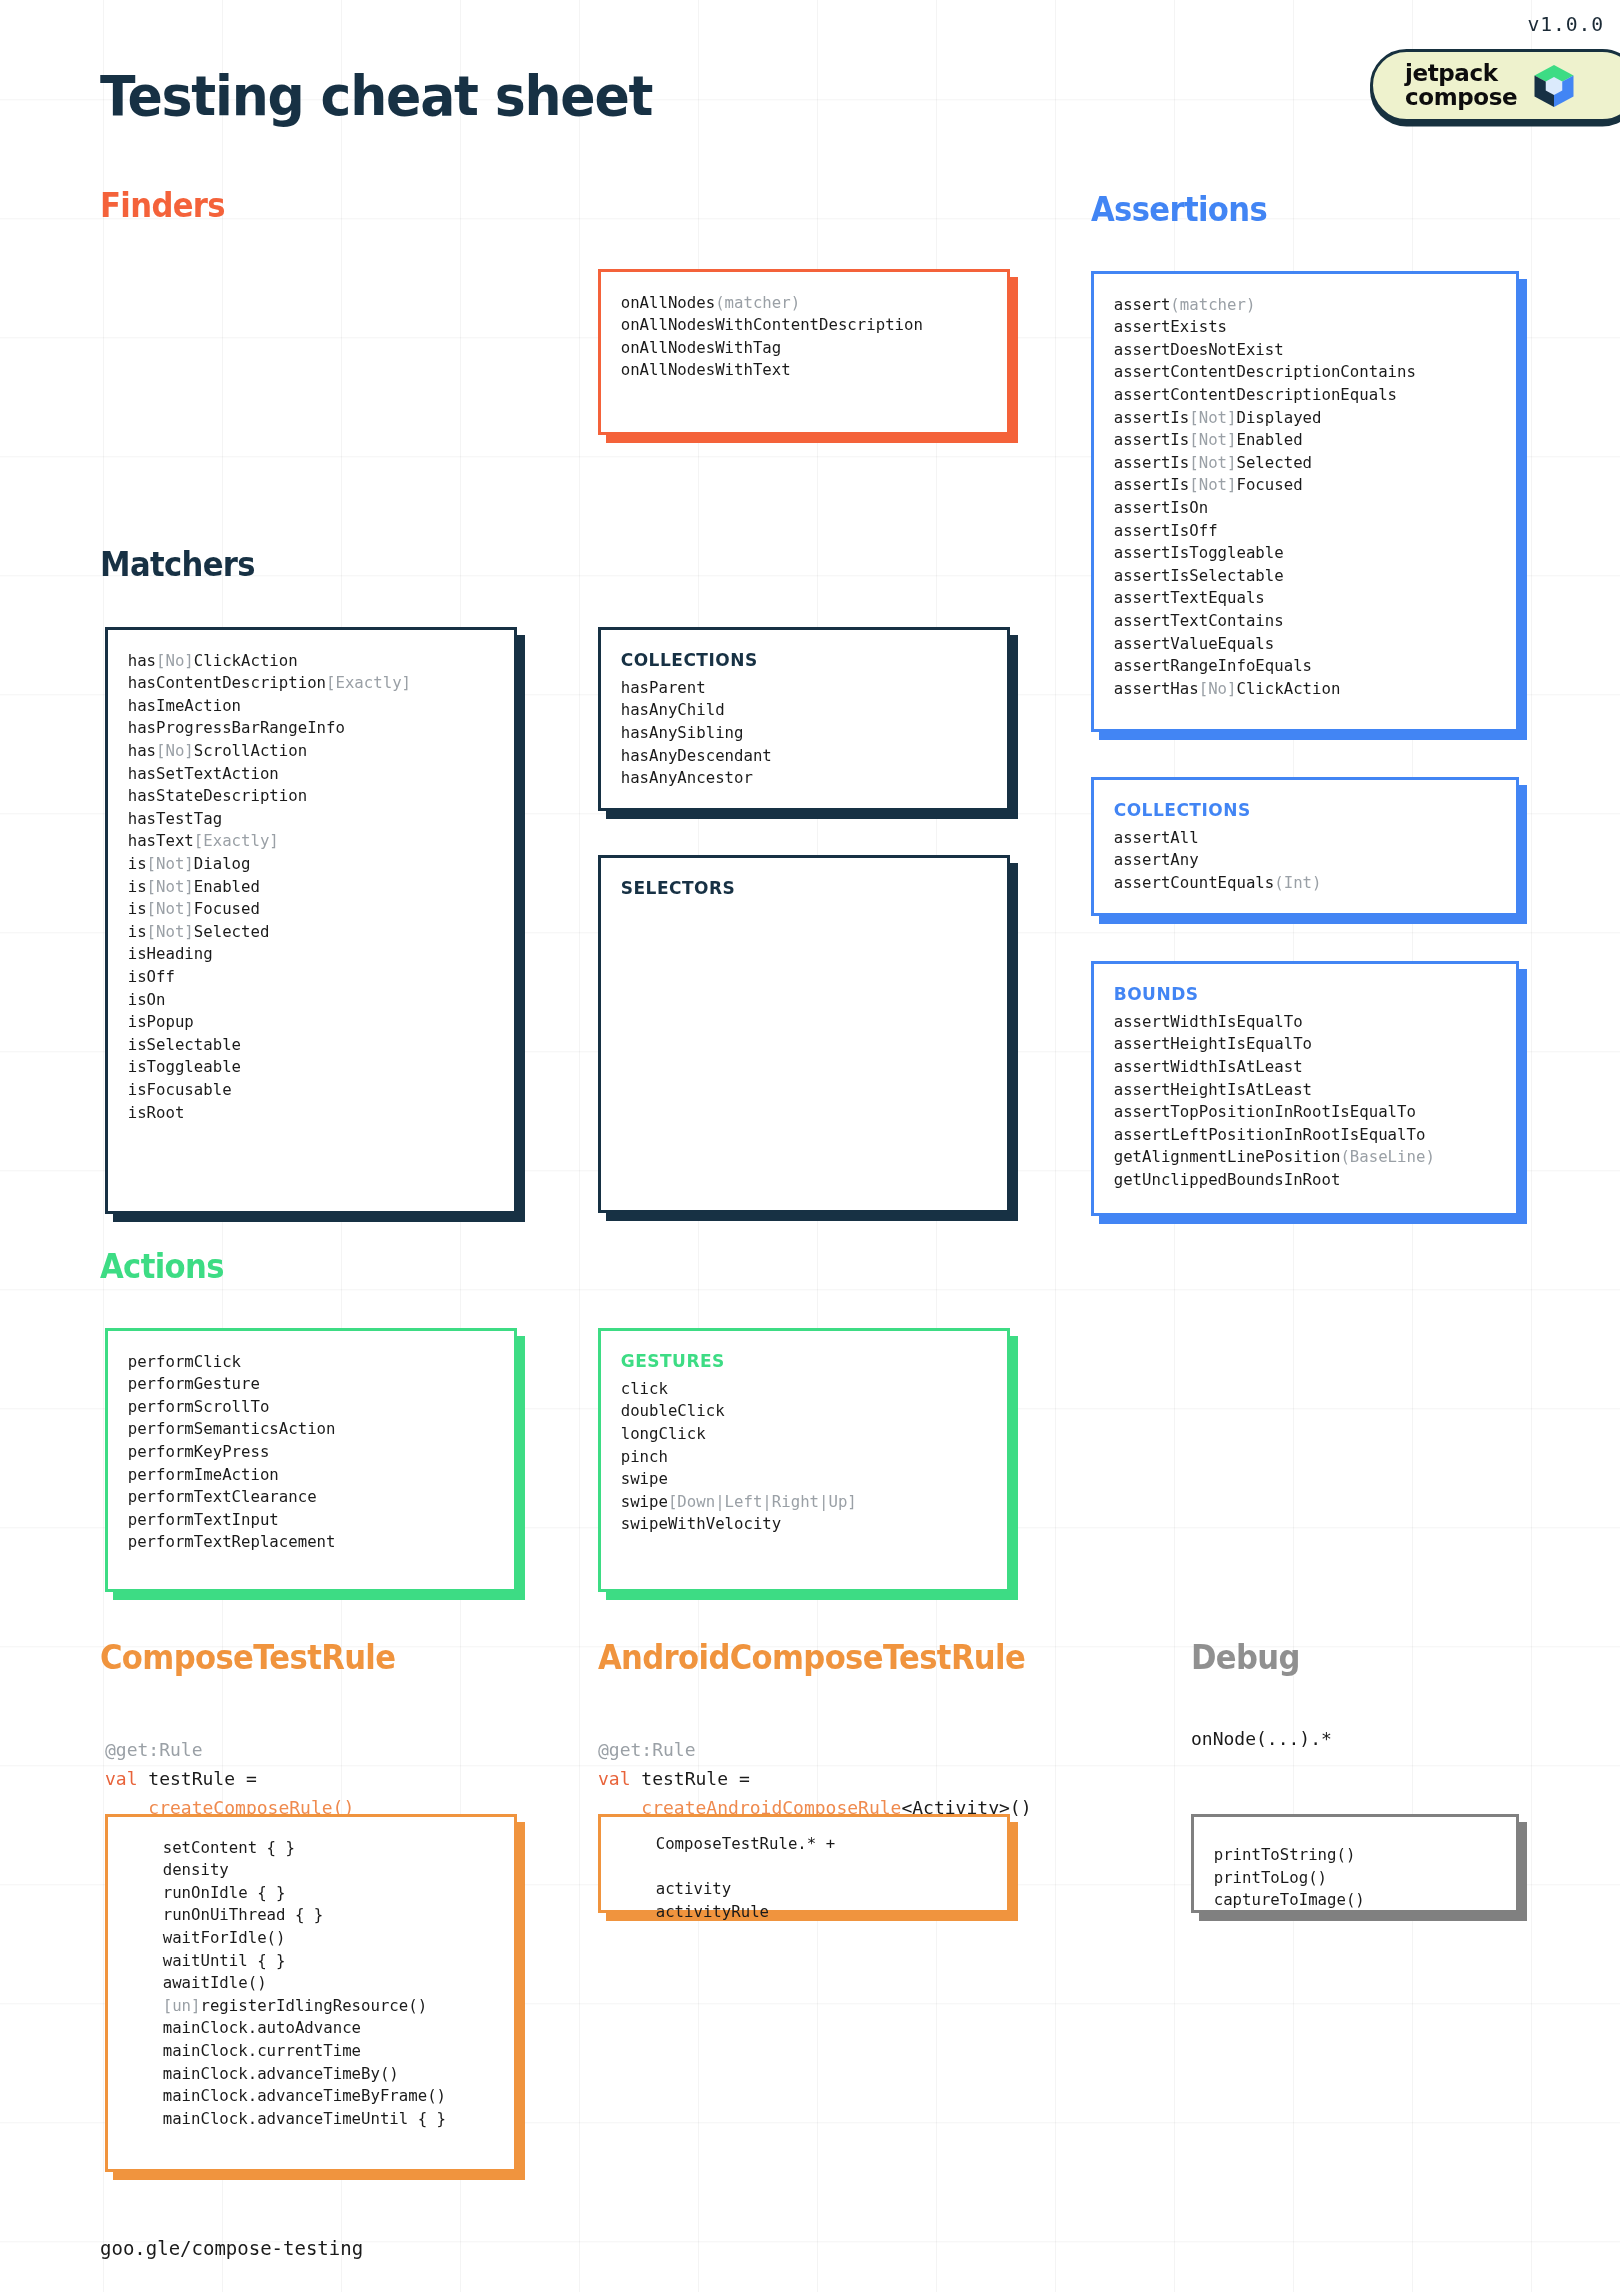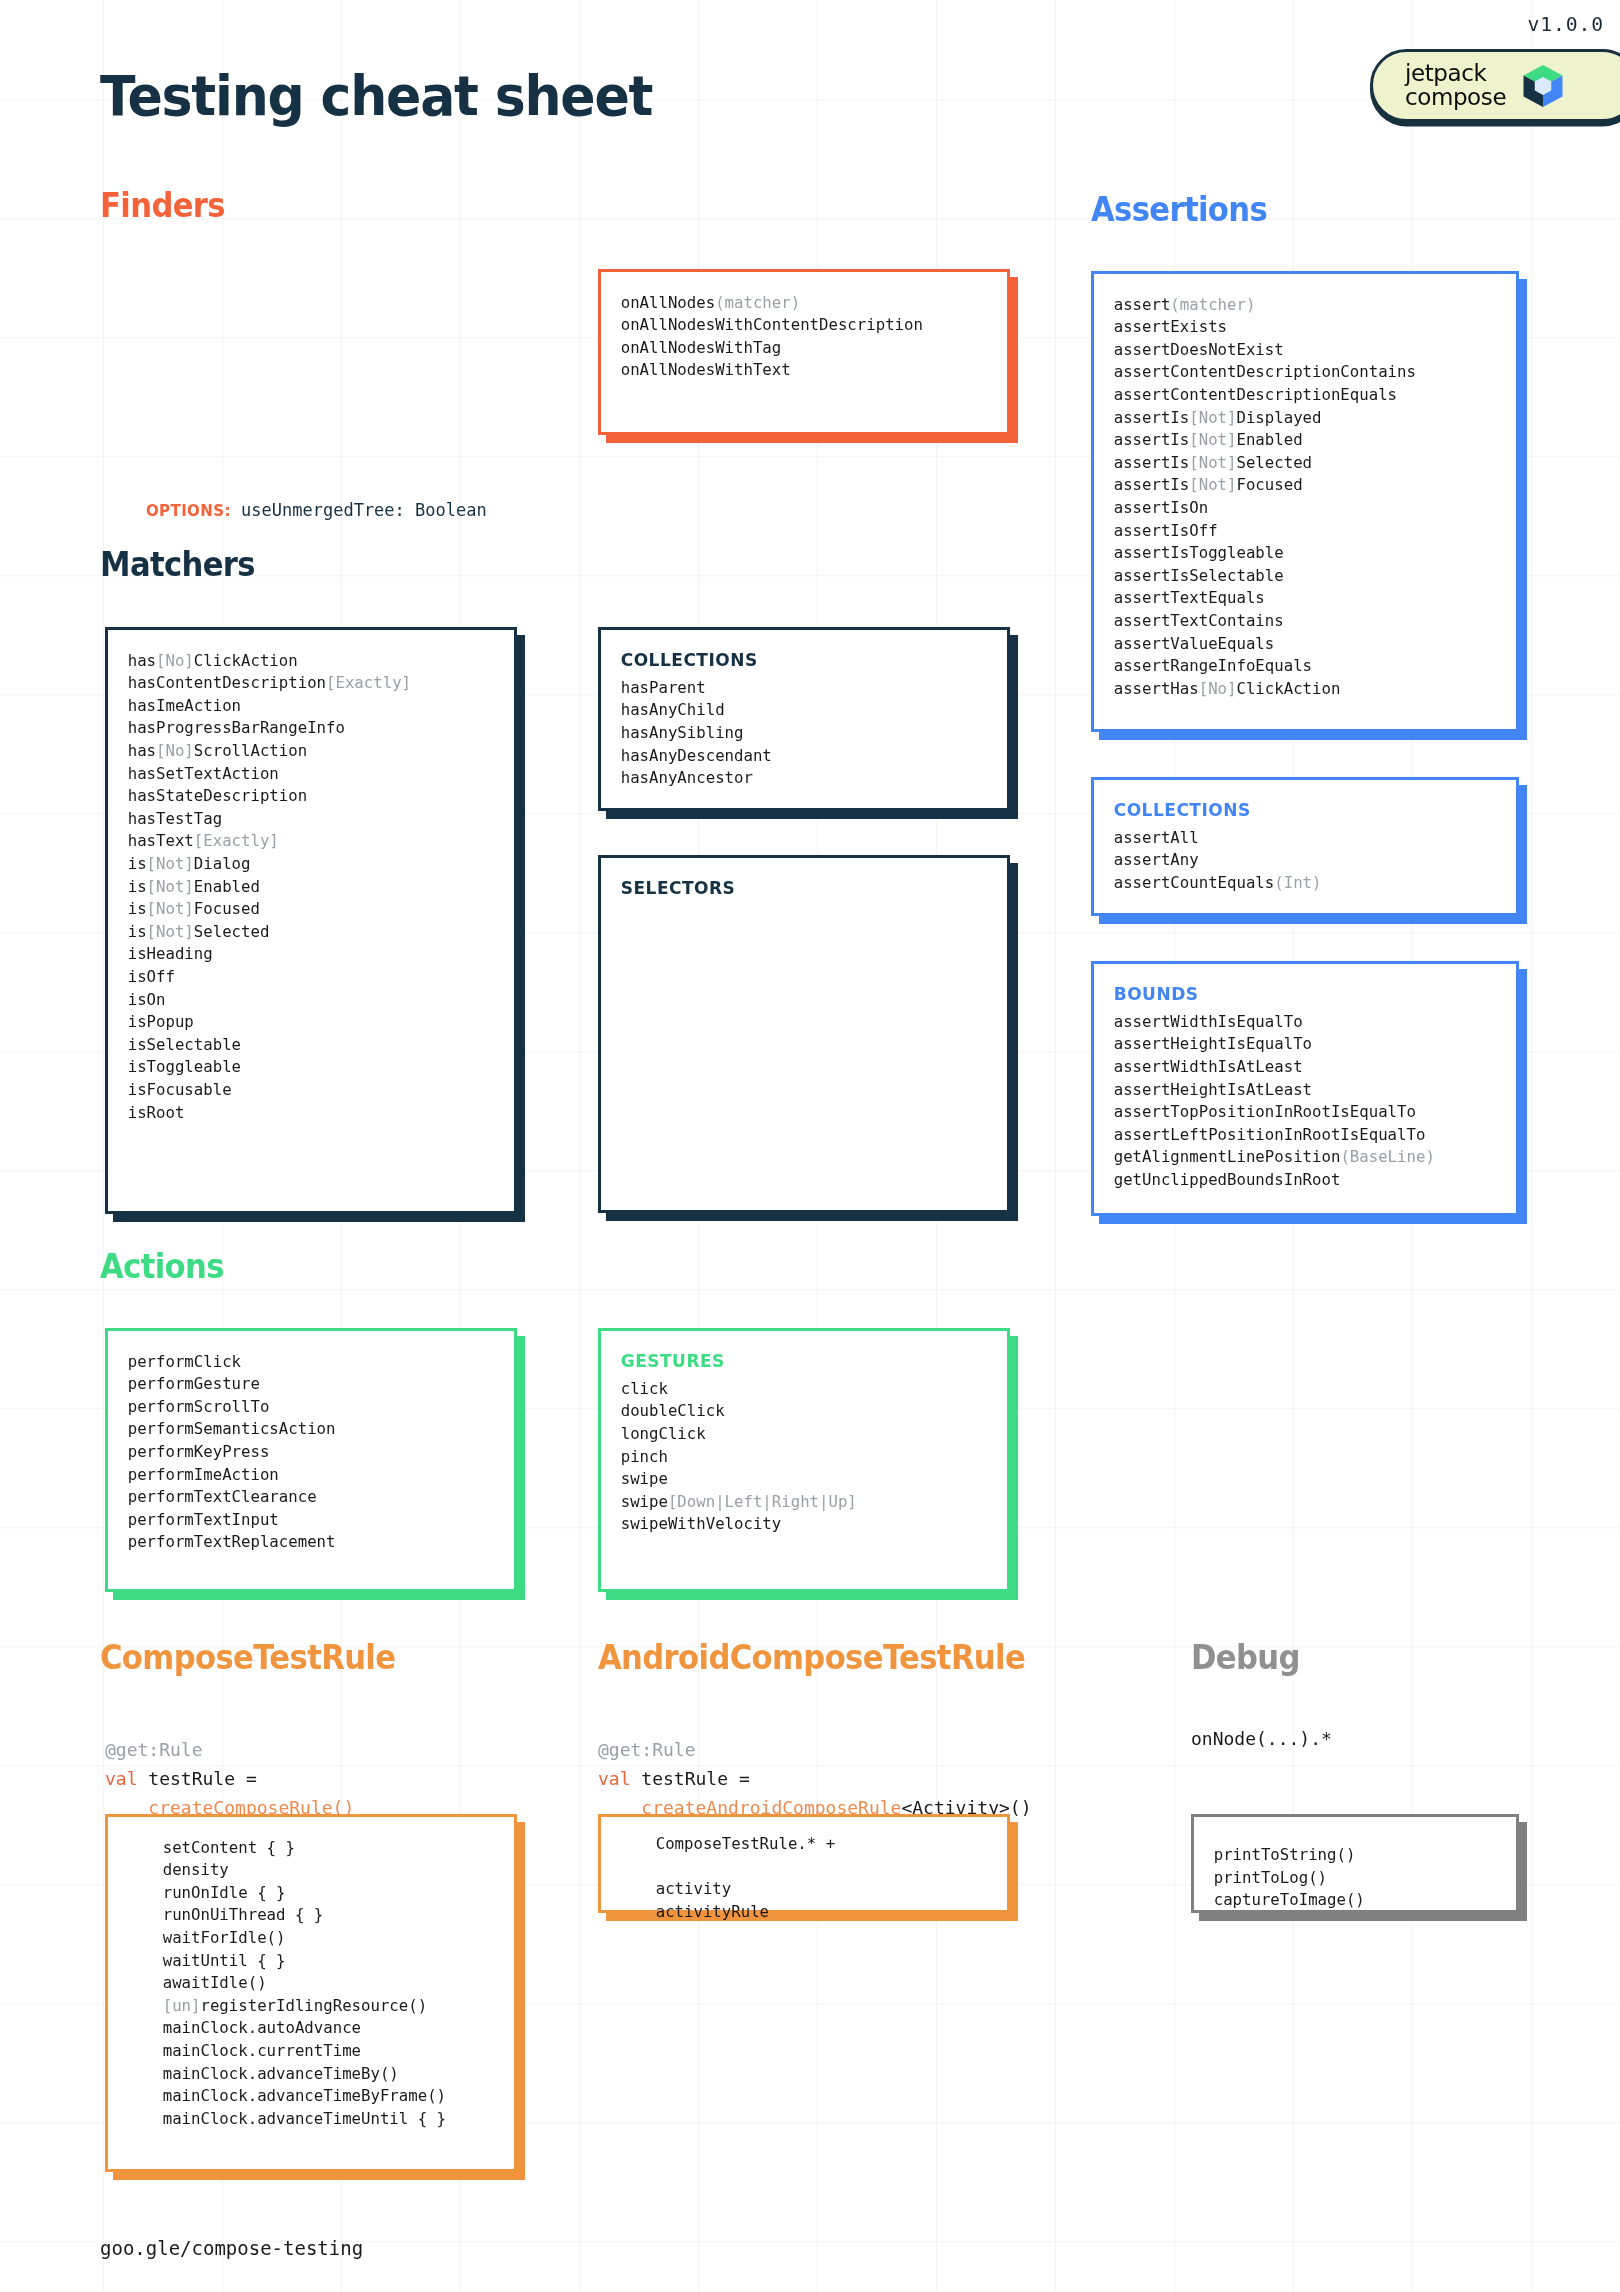--- a/index.html
+++ b/index.html
@@ -35,21 +35,21 @@
     background:#eef2cd;
     border:3.6px solid #17313f;
     border-radius:39px;
     display:flex;align-items:center;
     box-sizing:border-box;
     padding-left:32px;
     box-shadow:0 4.5px 0 0 #17313f;
   }
   .logo-text{
     font-family:"DejaVu Sans","Liberation Sans",sans-serif;
-    font-weight:400;font-size:23px;line-height:1.02;color:#0d0d0d;
+    font-weight:700;font-size:23px;line-height:1.02;color:#0d0d0d;
     letter-spacing:-0.4px;
   }
   .logo-cube{margin-left:12.5px;width:48px;height:48px;}
 
   h1.title{
     position:absolute;left:100px;top:63px;margin:0;
     font-family:"DejaVu Sans","Liberation Sans",sans-serif;
     font-weight:700;font-size:56px;letter-spacing:-1.3px;
     color:#173144;white-space:nowrap;
     transform:scaleX(0.93);transform-origin:left center;
@@ -156,23 +156,20 @@
 
   <div class="box orange" style="left:598px;top:269px;width:412px;height:166px;">
     <div class="box-inner">
       <div class="code">onAllNodes<span class="dim">(matcher)</span>
 onAllNodesWithContentDescription
 onAllNodesWithTag
 onAllNodesWithText</div>
     </div>
   </div>
 
-  <div class="options-line" style="left:105px;top:480px;">
-    <span class="k">OPTIONS:</span><span> useUnmergedTree: Boolean</span>
-  </div>
 
   <h2 class="sec-h c-navy" style="left:100px;top:545px;">Matchers</h2>
 
   <div class="box navy" style="left:105px;top:627px;width:412px;height:587px;">
     <div class="box-inner">
       <div class="code">has<span class="dim">[No]</span>ClickAction
 hasContentDescription<span class="dim">[Exactly]</span>
 hasImeAction
 hasProgressBarRangeInfo
 has<span class="dim">[No]</span>ScrollAction

